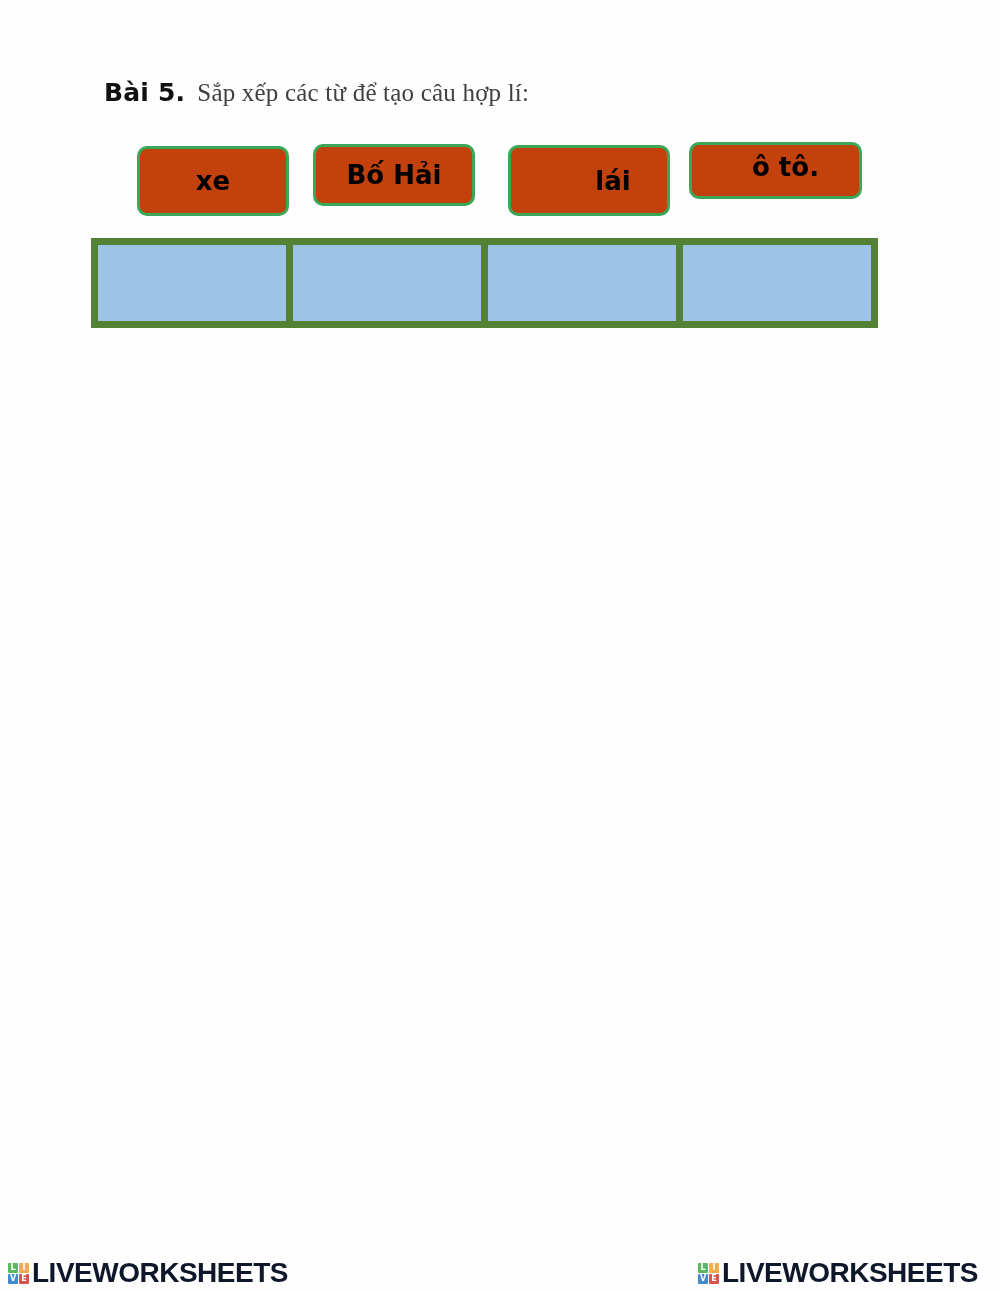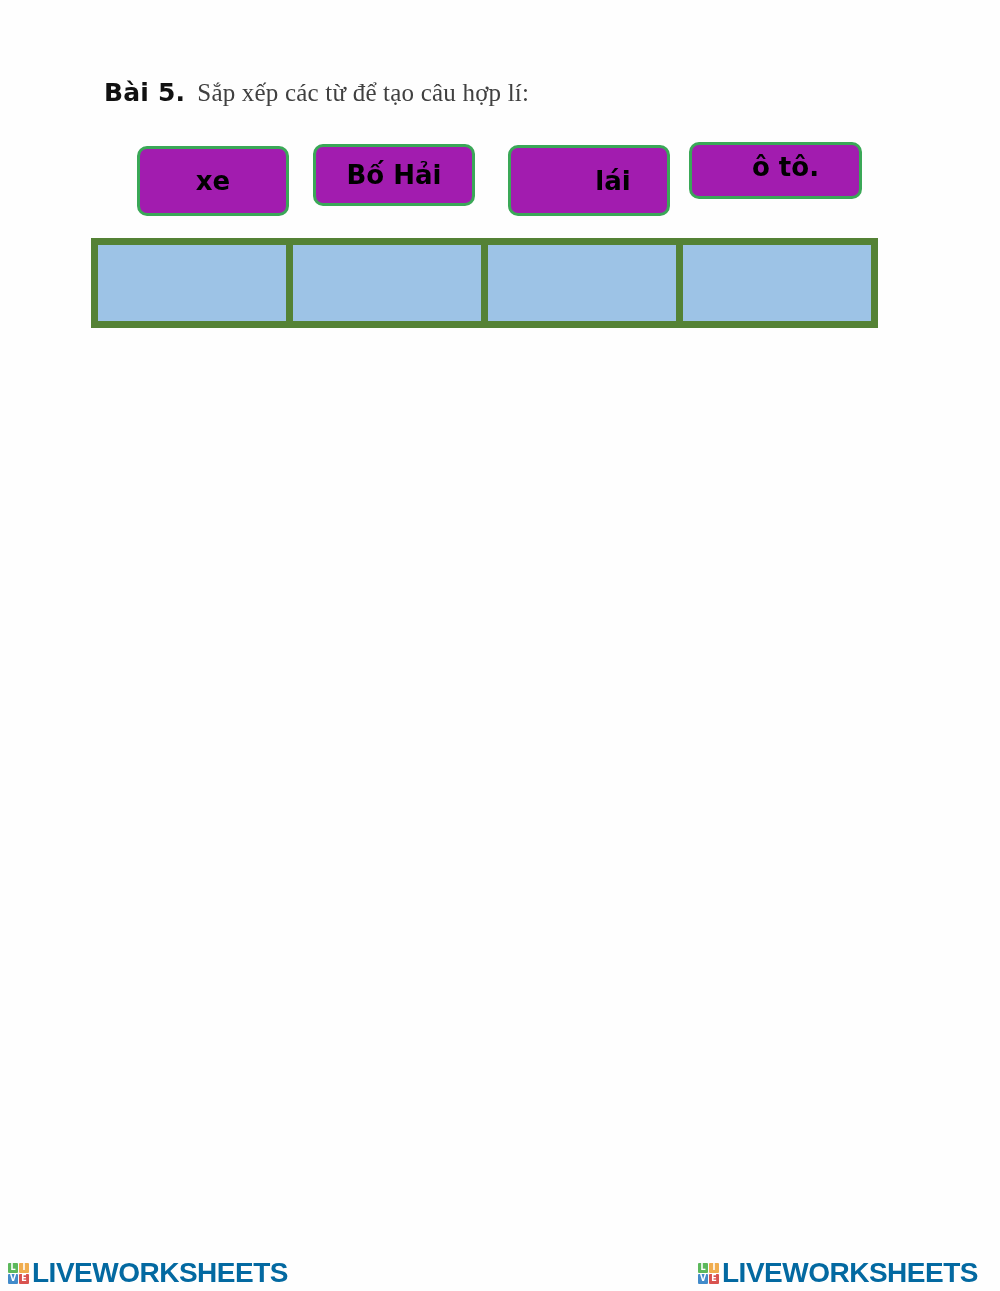--- a/index.html
+++ b/index.html
@@ -30,21 +30,21 @@
     }
     .instruction .text {
       font-family: Liberation Serif, serif;
       font-weight: normal;
       margin-left: 12px;
       color: #404040;
     }
     .chip {
       position: absolute;
       box-sizing: border-box;
-      background: #a21caf;
+      background: #c2410c;
       border: 3px solid #3aa857;
       border-radius: 10px;
       display: flex;
       align-items: center;
       justify-content: center;
       font-family: "DejaVu Sans", sans-serif;
       font-weight: bold;
       font-size: 26px;
       color: #000;
       cursor: grab;
@@ -86,21 +86,21 @@
       color: #fff;
       display: flex;
       align-items: center;
       justify-content: center;
       border-radius: 1px;
     }
     .logo-text {
       font-family: "Liberation Sans", sans-serif;
       font-weight: bold;
       font-size: 28px;
-      color: #0369a1;
+      color: #0f172a;
       letter-spacing: -0.5px;
       line-height: 1;
     }
   </style>
 </head>
 <body>
 
 <div class="instruction">
   <span class="label">Bài 5.</span><span class="text">Sắp xếp các từ để tạo câu hợp lí:</span>
 </div>

